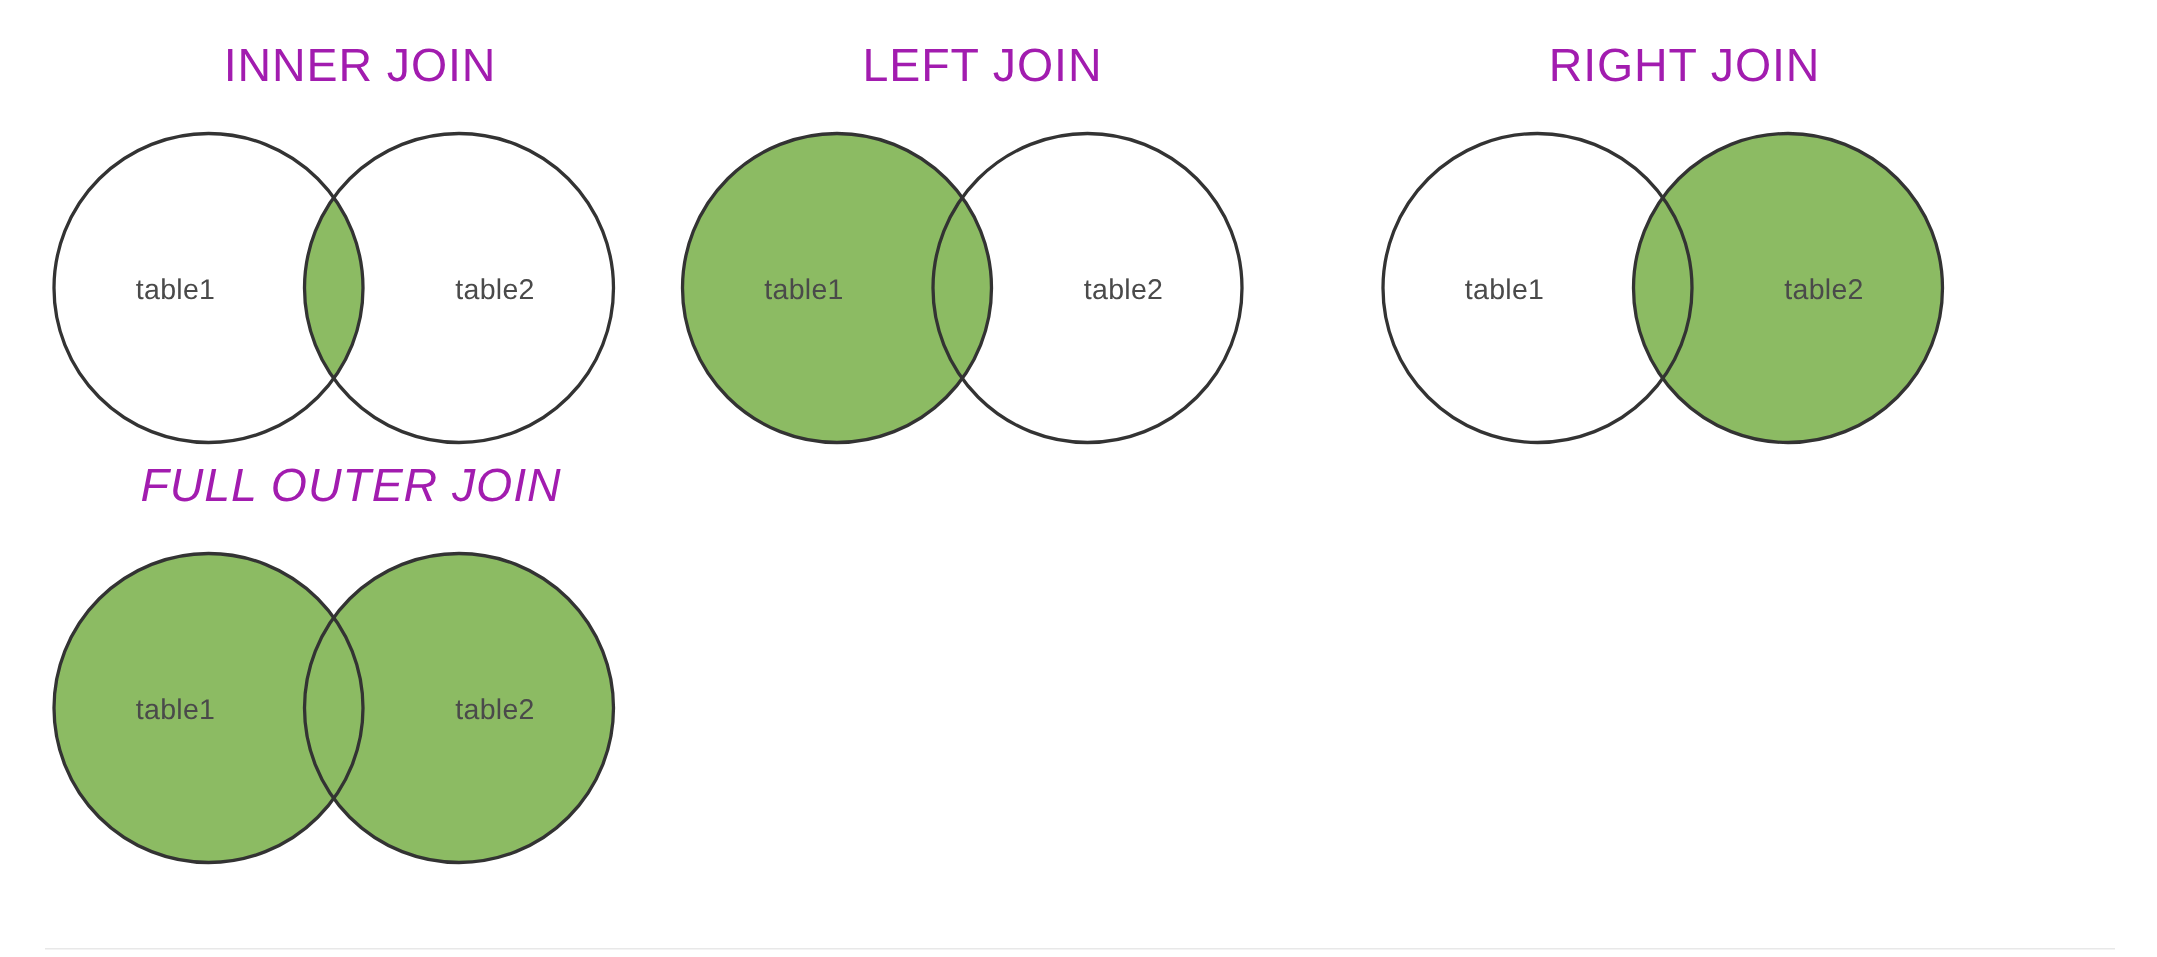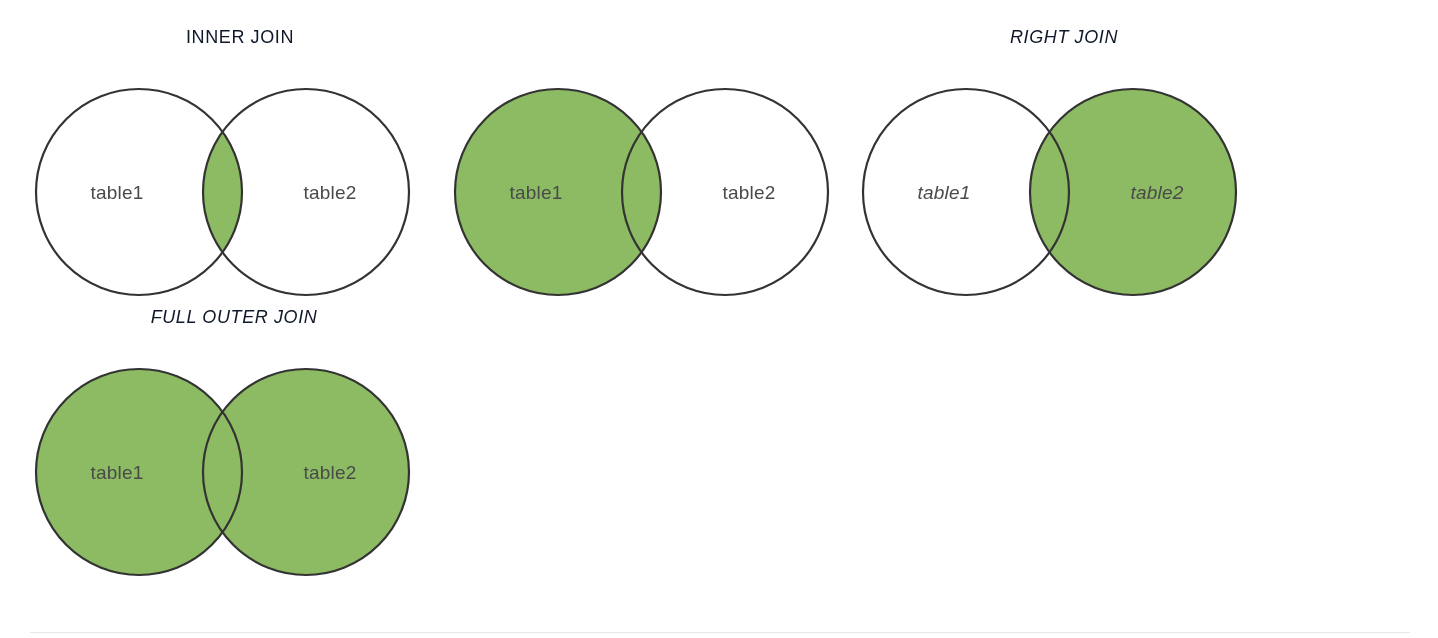--- a/index.html
+++ b/index.html
@@ -24,24 +24,24 @@
     height: 638px;
     background: #ffffff;
   }
   .venn-figure {
     position: absolute;
   }
   .figure-title {
     position: absolute;
     text-align: center;
     font-family: "Liberation Sans", sans-serif;
-    font-size: 18px;
+    font-size: 31px;
     font-weight: 400;
     letter-spacing: 0.6px;
-    color: #0f172a;
+    color: #a21caf;
     white-space: nowrap;
     line-height: 1;
   }
   .venn-svg {
     position: absolute;
     display: block;
   }
   .circle-outline {
     fill: none;
     stroke: #333333;
@@ -87,37 +87,38 @@
         <circle class="lens-fill-green" cx="286" cy="117" r="103"></circle>
       </g>
       <circle class="circle-outline" cx="119" cy="117" r="103"></circle>
       <circle class="circle-outline" cx="286" cy="117" r="103"></circle>
       <text class="venn-label" x="97" y="124" text-anchor="middle">table1</text>
       <text class="venn-label" x="310" y="124" text-anchor="middle">table2</text>
     </svg>
   </div>
 
   <div class="venn-figure" style="left:420px; top:0px; width:470px; height:310px;">
+    <div class="figure-title" style="left:0px; top:28px; width:470px;">LEFT JOIN</div>
 
     <svg class="venn-svg" style="left:30px; top:75px;" width="425" height="235" viewBox="0 0 425 235">
       <defs>
         <clipPath id="clipA-left">
           <circle cx="108" cy="117" r="103"></circle>
         </clipPath>
       </defs>
 
       <circle class="circle-fill-green" cx="108" cy="117" r="103"></circle>
       <circle class="circle-outline" cx="108" cy="117" r="103"></circle>
       <circle class="circle-outline" cx="275" cy="117" r="103"></circle>
       <text class="venn-label" x="86" y="124" text-anchor="middle">table1</text>
       <text class="venn-label" x="299" y="124" text-anchor="middle">table2</text>
     </svg>
   </div>
 
-  <div class="venn-figure" style="left:831px; top:0px; width:470px; height:310px;font-style:italic;">
+  <div class="venn-figure" style="left:890px; top:0px; width:470px; height:310px;">
     <div class="figure-title" style="left:0px; top:28px; width:466px;">RIGHT JOIN</div>
 
     <svg class="venn-svg" style="left:30px; top:75px;" width="425" height="235" viewBox="0 0 425 235">
 
       <circle class="circle-fill-green" cx="272" cy="117" r="103"></circle>
       <circle class="circle-outline" cx="105" cy="117" r="103"></circle>
       <circle class="circle-outline" cx="272" cy="117" r="103"></circle>
       <text class="venn-label" x="83" y="124" text-anchor="middle">table1</text>
       <text class="venn-label" x="296" y="124" text-anchor="middle">table2</text>
     </svg>

